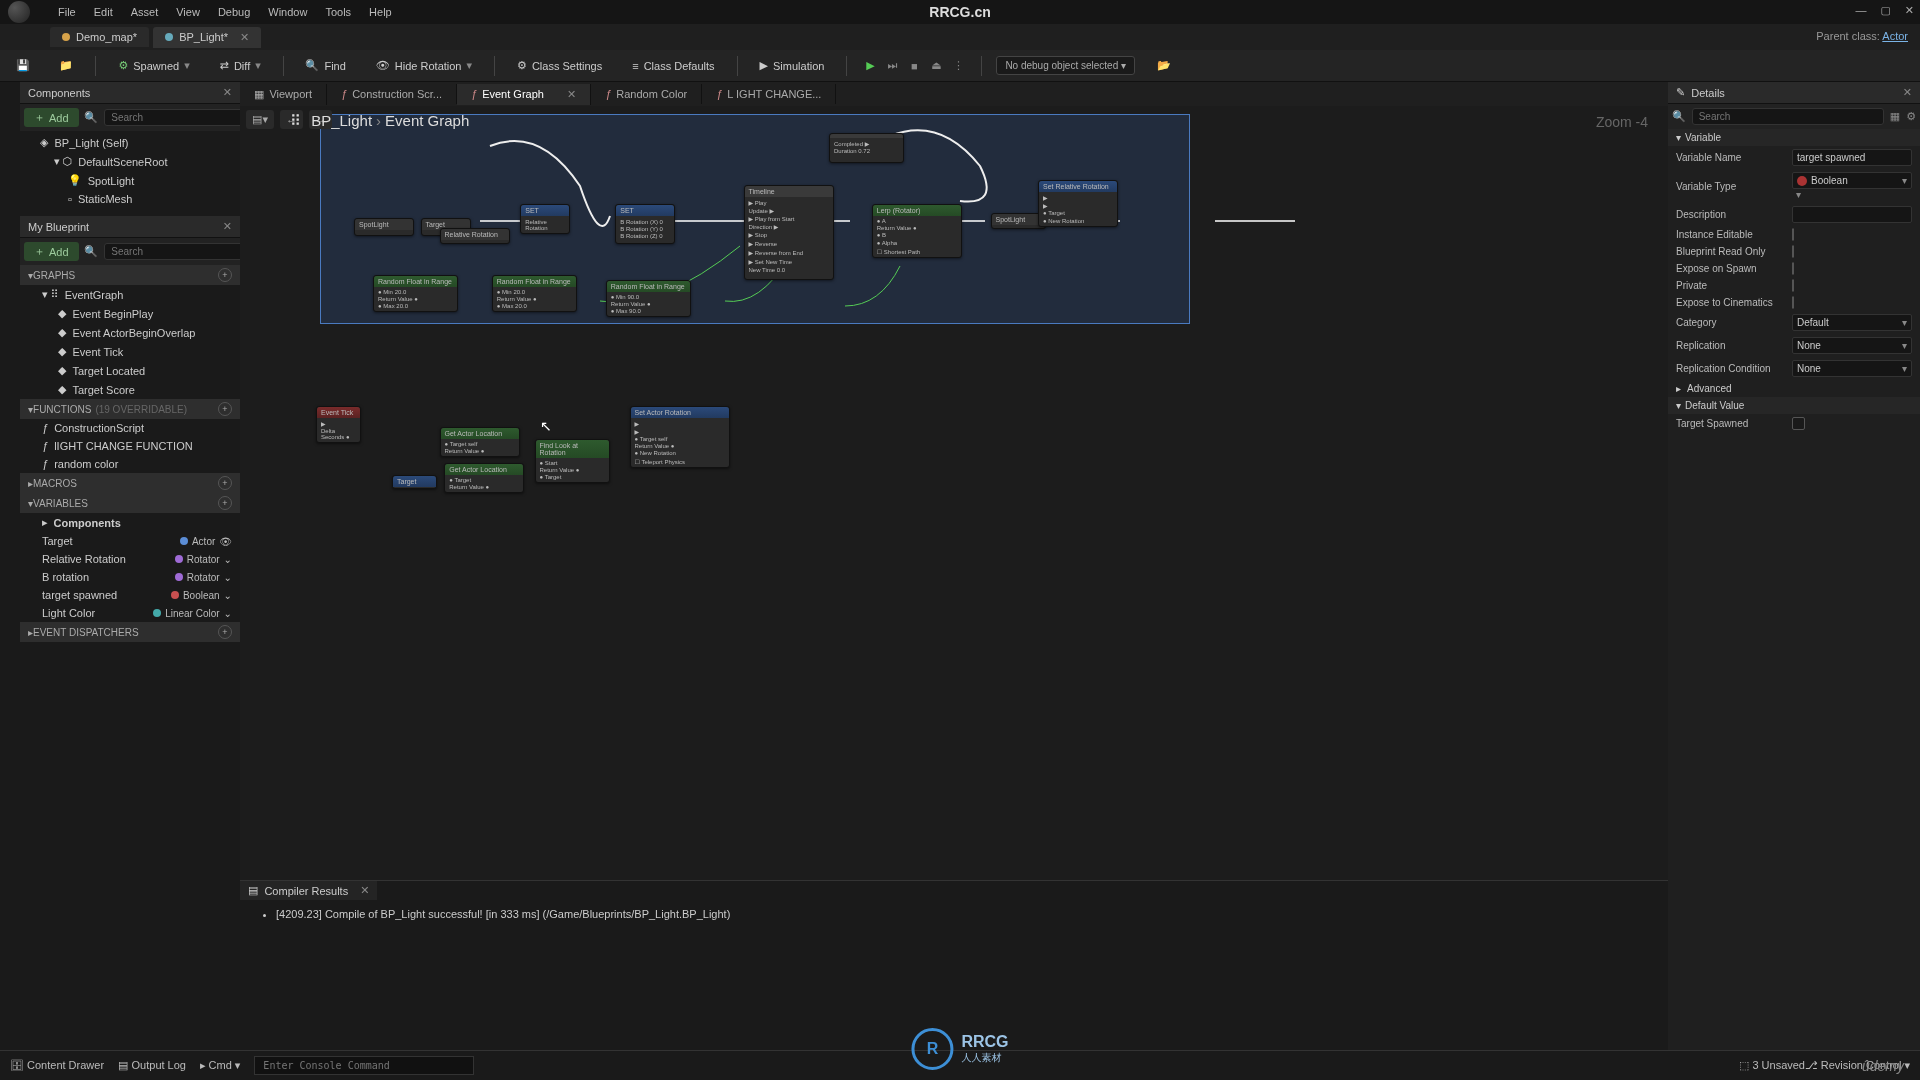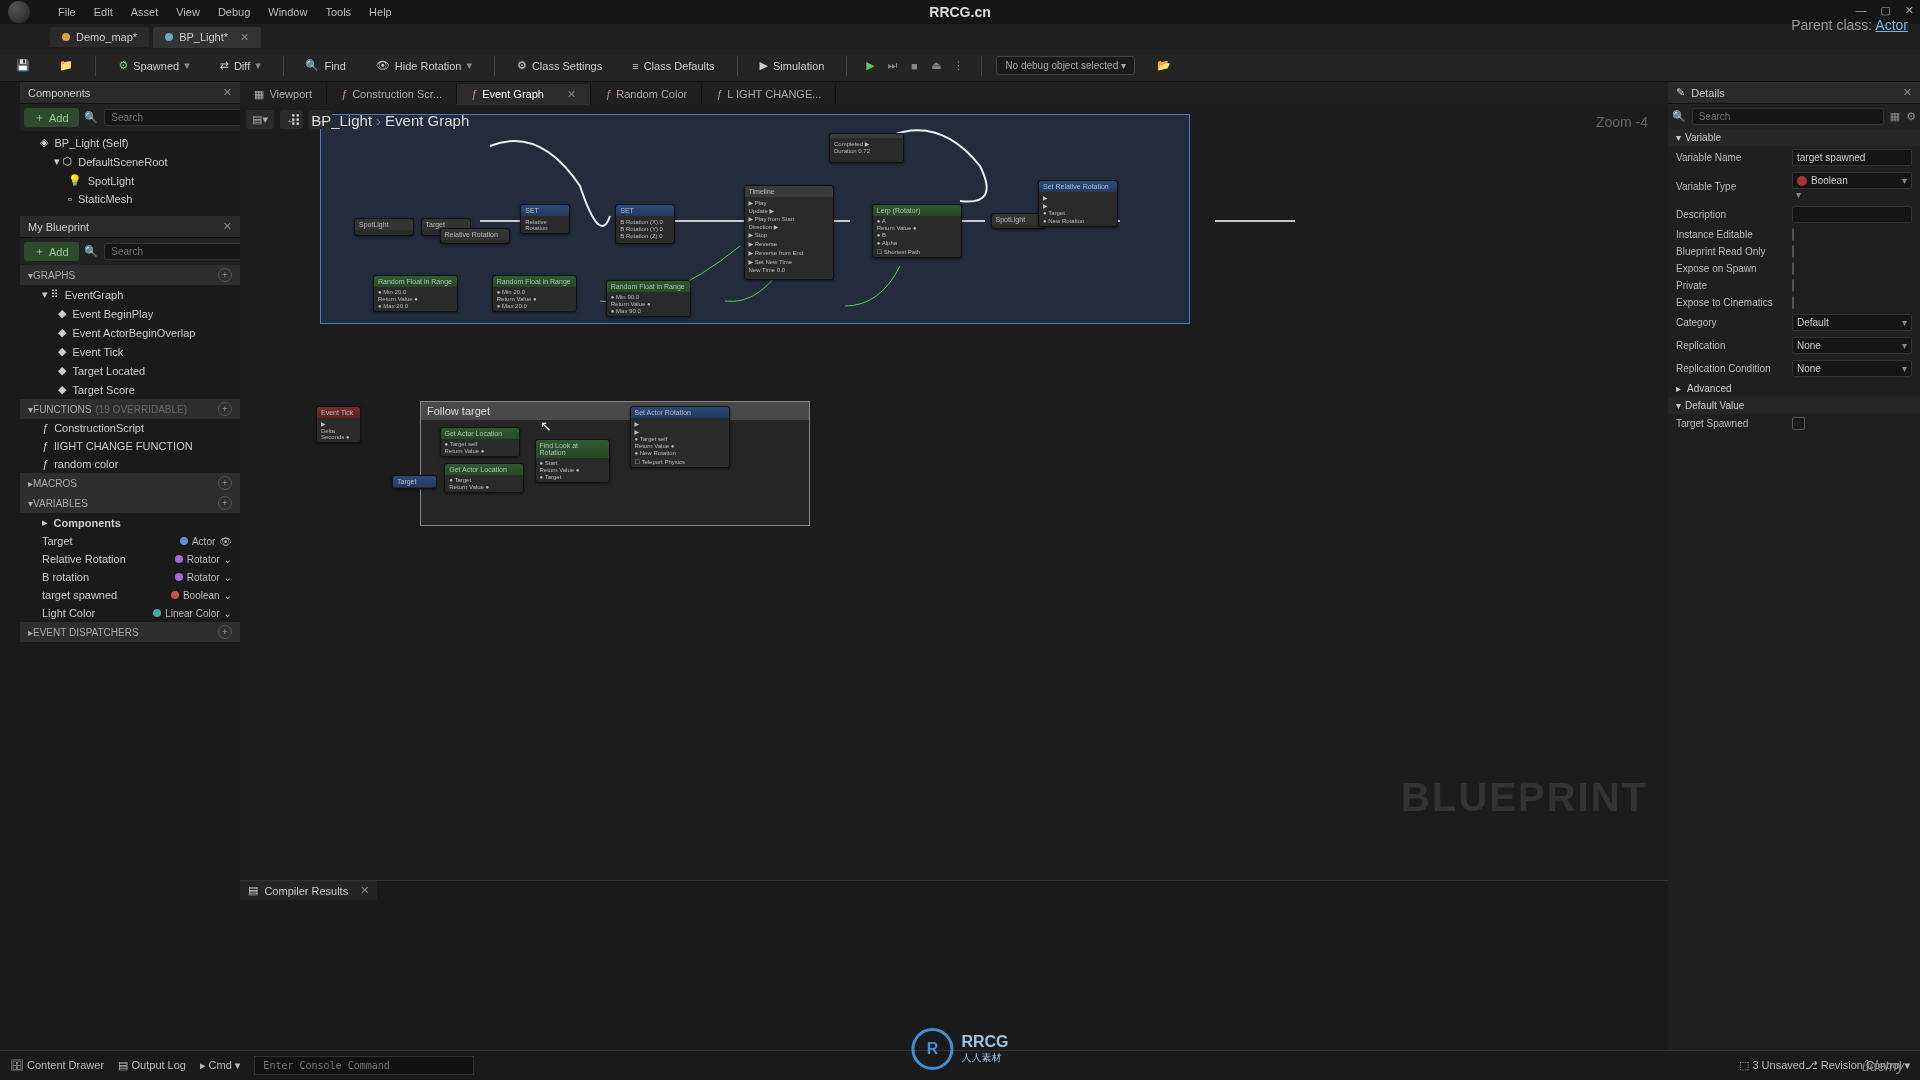--- a/index.html
+++ b/index.html
@@ -12,21 +12,21 @@
 .menubar .center { position:absolute; left:50%; transform:translateX(-50%); font-weight:bold; color:#ddd; font-size:14px; }
 .winbtns { position:absolute; right:6px; top:4px; display:flex; gap:14px; }
 .winbtns span { color:#aaa; }
 
 
 .filetabs { height:26px; background:#1f1f1f; display:flex; align-items:center; padding-left:50px; gap:4px; }
 .filetab { padding:4px 12px; background:#2a2a2a; border-radius:3px 3px 0 0; display:flex; align-items:center; gap:6px; font-size:11px; }
 .filetab.active { background:#333; }
 .filetab .dot { width:8px;height:8px;border-radius:50%;background:#6ab; }
 .filetab .close { color:#888; margin-left:6px; }
-.parentcls { position:absolute; right:12px; top:17px; font-size:14px; color:#999; }
+.parentcls { position:absolute; right:12px; top:30px; font-size:11px; color:#999; }
 .parentcls a { color:#7ab3e6; text-decoration:underline; }
 
 
 .toolbar { height:32px; background:#242424; display:flex; align-items:center; padding:0 8px; gap:14px; border-bottom:1px solid #111; }
 .tbtn { display:flex; align-items:center; gap:5px; padding:3px 8px; color:#ccc; cursor:pointer; font-size:11px; border-radius:3px; }
 .sep { width:1px; height:20px; background:#444; }
 .playgrp { display:flex; gap:4px; align-items:center; }
 .playgrp .pb { width:18px; height:18px; display:flex; align-items:center; justify-content:center; }
 .debugsel { background:#1a1a1a; border:1px solid #444; padding:3px 8px; border-radius:3px; color:#aaa; font-size:10px; }
 
@@ -412,23 +412,20 @@
             </div>
             <div class="node" style="left: 589px; top: 26.6px; width: 75px; min-height: 30px;">
               <div class="nh grey" style=""></div>
               <div class="nb">
                 <div class="pin">Completed ▶</div>
                 <div class="pin">Duration  0.72</div>
               </div>
             </div>
           </div>
 
-        <div class="commentbox" style="left:180px;top:295px;width:390px;height:125px">
-          <div class="ctitle">Follow target</div>
-        </div>
         <div id="nodes-bottom">
             <div class="node" style="left: 76px; top: 300.2px; width: 45px; min-height: 28px;">
               <div class="nh red" style="background:linear-gradient(#7a2b2b,#5a2222)">Event Tick</div>
               <div class="nb">
                 <div class="pin">▶</div>
                 <div class="pin">Delta Seconds ●</div>
               </div>
             </div>
             <div class="node" style="left: 152px; top: 368.6px; width: 45px; min-height: 14px;">
               <div class="nh blue" style="">Target</div>
@@ -462,26 +459,28 @@
                 <div class="pin">▶</div>
                 <div class="pin">● Target  self</div>
                 <div class="pin">Return Value ●</div>
                 <div class="pin">● New Rotation</div>
                 <div class="pin"></div>
                 <div class="pin">☐ Teleport Physics</div>
               </div>
             </div>
           </div>
 
-        <div class="blueprintwm">BLUEPRINT</div>
       </div>
     </div>
 
     <div class="compiler">
       <div class="comptab">▤ <span>Compiler Results</span> <span style="color:#888;margin-left:6px">✕</span></div>
+      <div class="comp-body">
+        <li>[4209.23] Compile of BP_Light successful! [in 333 ms] (/Game/Blueprints/BP_Light.BP_Light)</li>
+      </div>
     </div>
   </div>
 
   <div class="right">
     <div class="panelhdr">✎ <span>Details</span><span class="close">✕</span></div>
     <div class="addbar">
       <span>🔍</span>
       <input class="search" placeholder="Search" style="">
       <span style="color:#888">▦</span>
       <span style="color:#888">⚙</span>

